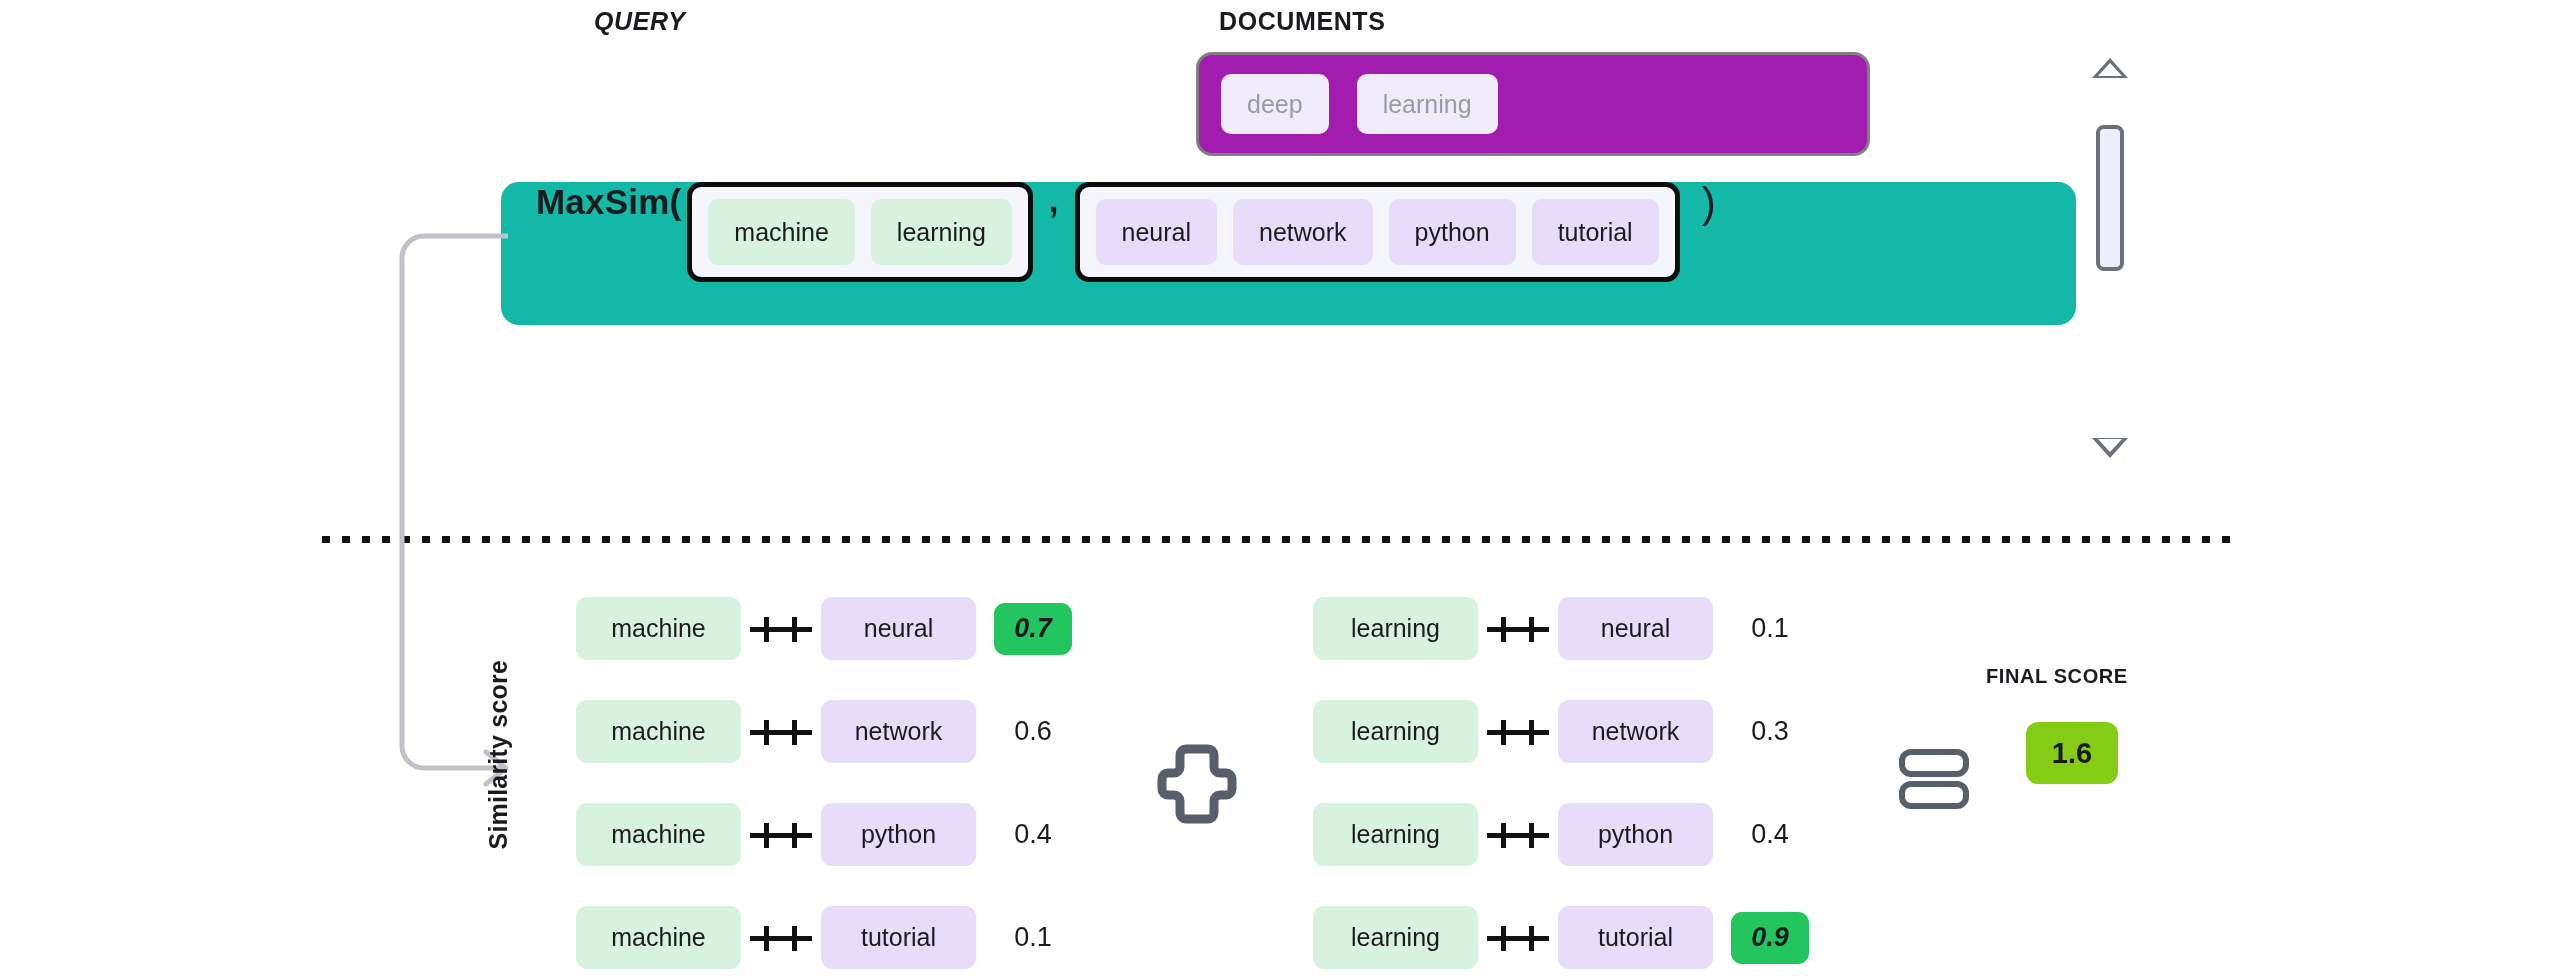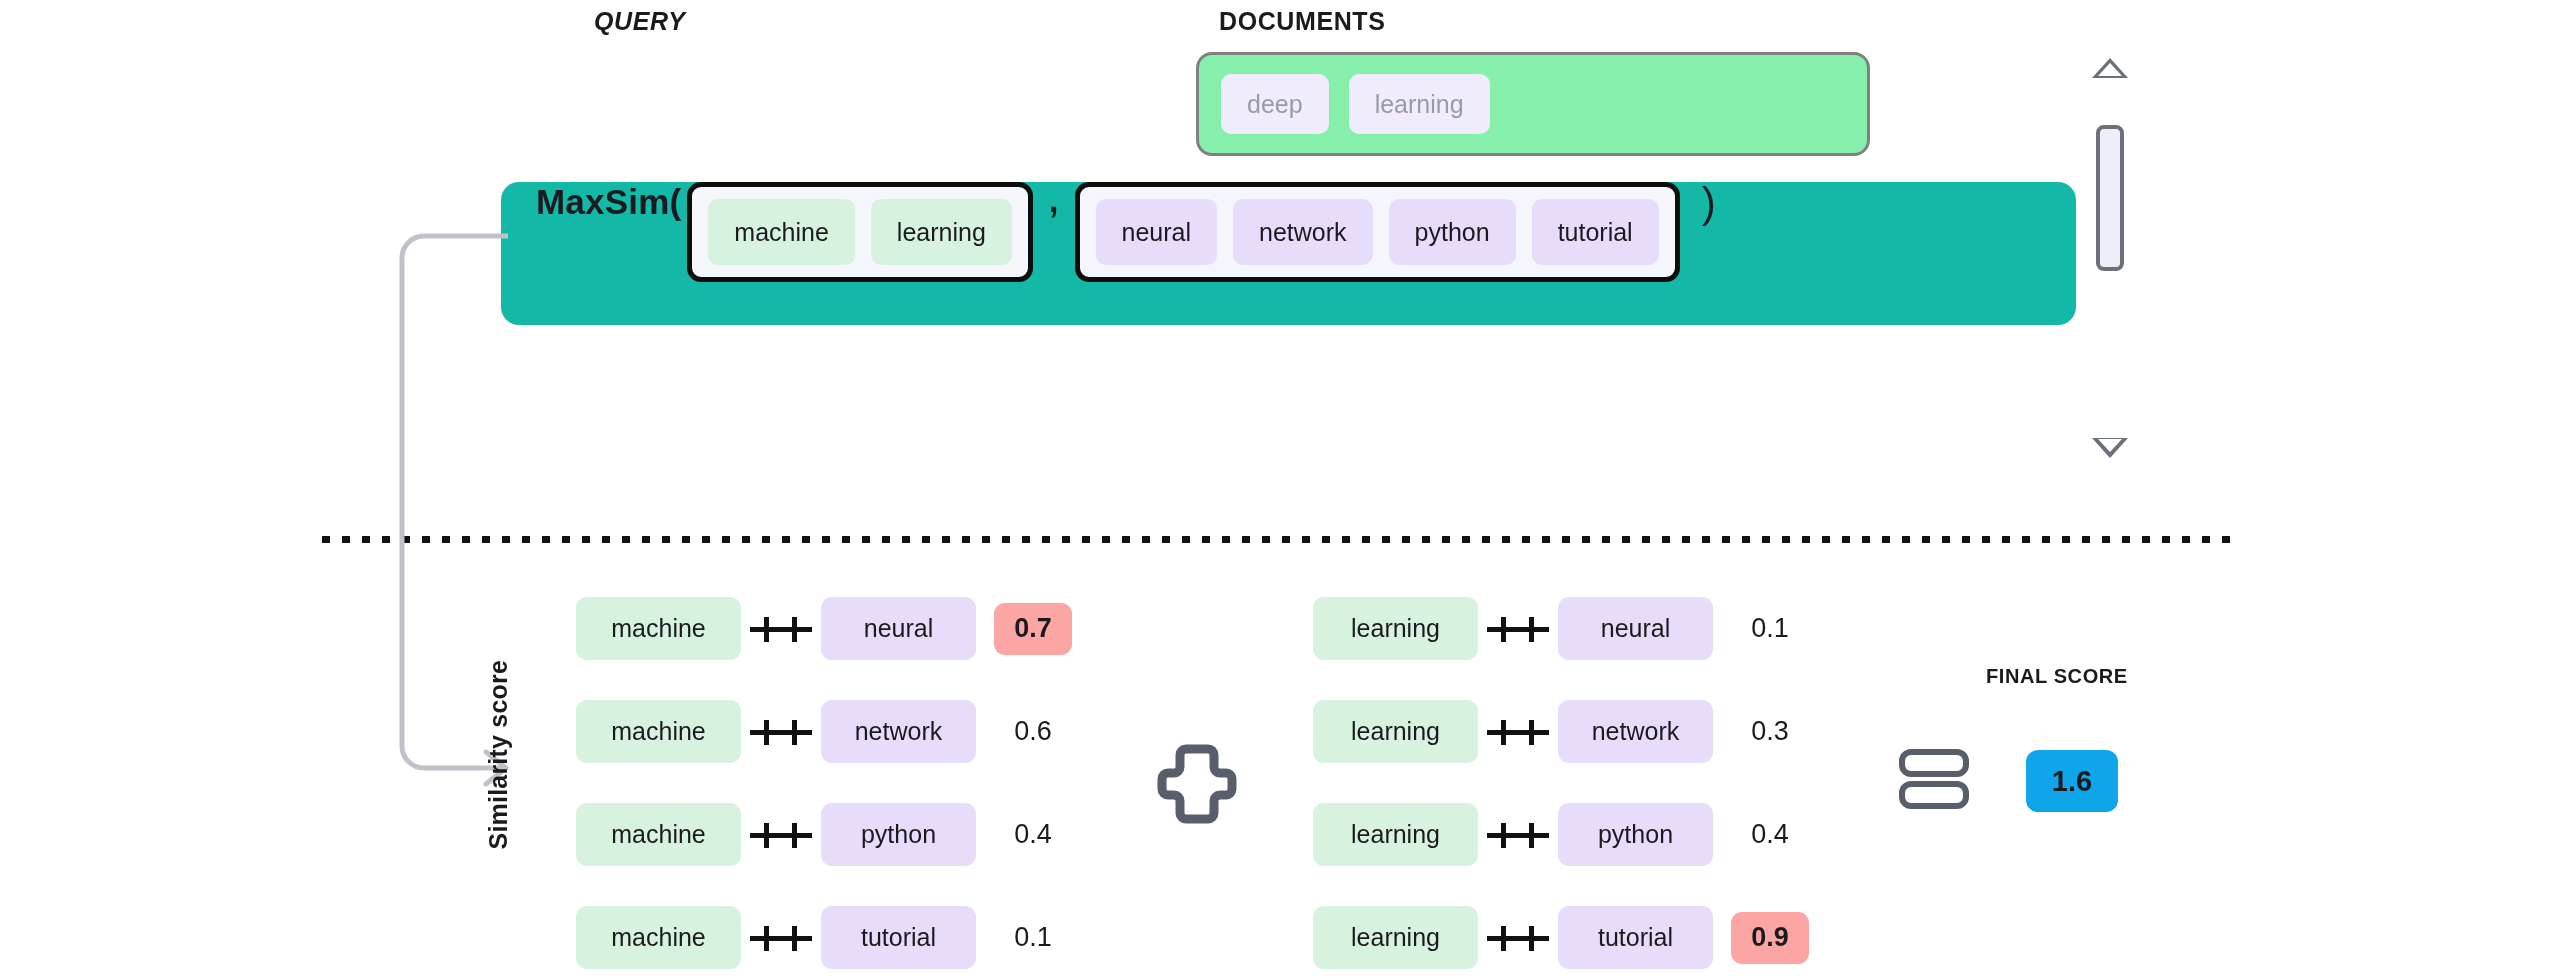--- a/index.html
+++ b/index.html
@@ -30,24 +30,24 @@
   #hdr-query  { left: 594px; top: 7px; font-style: italic; }
   #hdr-docs   { left: 1219px; top: 7px; }
   #hdr-final  { left: 1986px; top: 665px; font-size: 20px; }
 
   
   .doc-row {
     position: absolute;
     box-sizing: border-box;
     border: 3px solid #808080;
     border-radius: 16px;
-    background: #86efac;
-    display: flex;
-    align-items: center;
-    gap: 20px;
+    background: #a21caf;
+    display: flex;
+    align-items: center;
+    gap: 28px;
     padding: 0 22px;
   }
   #doc-row-top    { left: 1196px; top: 52px;  width: 674px; height: 104px; }
   #doc-row-bottom { left: 1196px; top: 354px; width: 674px; height: 104px; }
 
   .doc-chip {
     background: #f0ecfb;
     color: #9a9aa4;
     border-radius: 10px;
     font-size: 25px;
@@ -249,21 +249,21 @@
     height: 52px;
     margin-left: 18px;
     display: flex;
     align-items: center;
     justify-content: center;
     font-size: 27px;
     border-radius: 11px;
     color: #1b1b1f;
   }
   .pair-score.plain { background: transparent; font-weight: 400; }
-  .pair-score.best  { background: #fca5a5; font-weight: 700; }
+  .pair-score.best  { background: #22c55e; font-weight: 700; font-style: italic; }
 
   
   #plus-operator {
     position: absolute;
     left: 1155px;
     top: 742px;
     width: 84px;
     height: 84px;
   }
 
@@ -273,24 +273,24 @@
     left: 1898px;
     top: 748px;
     width: 72px;
     height: 62px;
   }
 
   
   #final-score-pill {
     position: absolute;
     left: 2026px;
-    top: 750px;
+    top: 722px;
     width: 92px;
     height: 62px;
-    background: #0ea5e9;
+    background: #84cc16;
     border-radius: 12px;
     display: flex;
     align-items: center;
     justify-content: center;
     font-size: 29px;
     font-weight: 700;
     color: #1b1b1f;
   }
 </style>
 </head>

